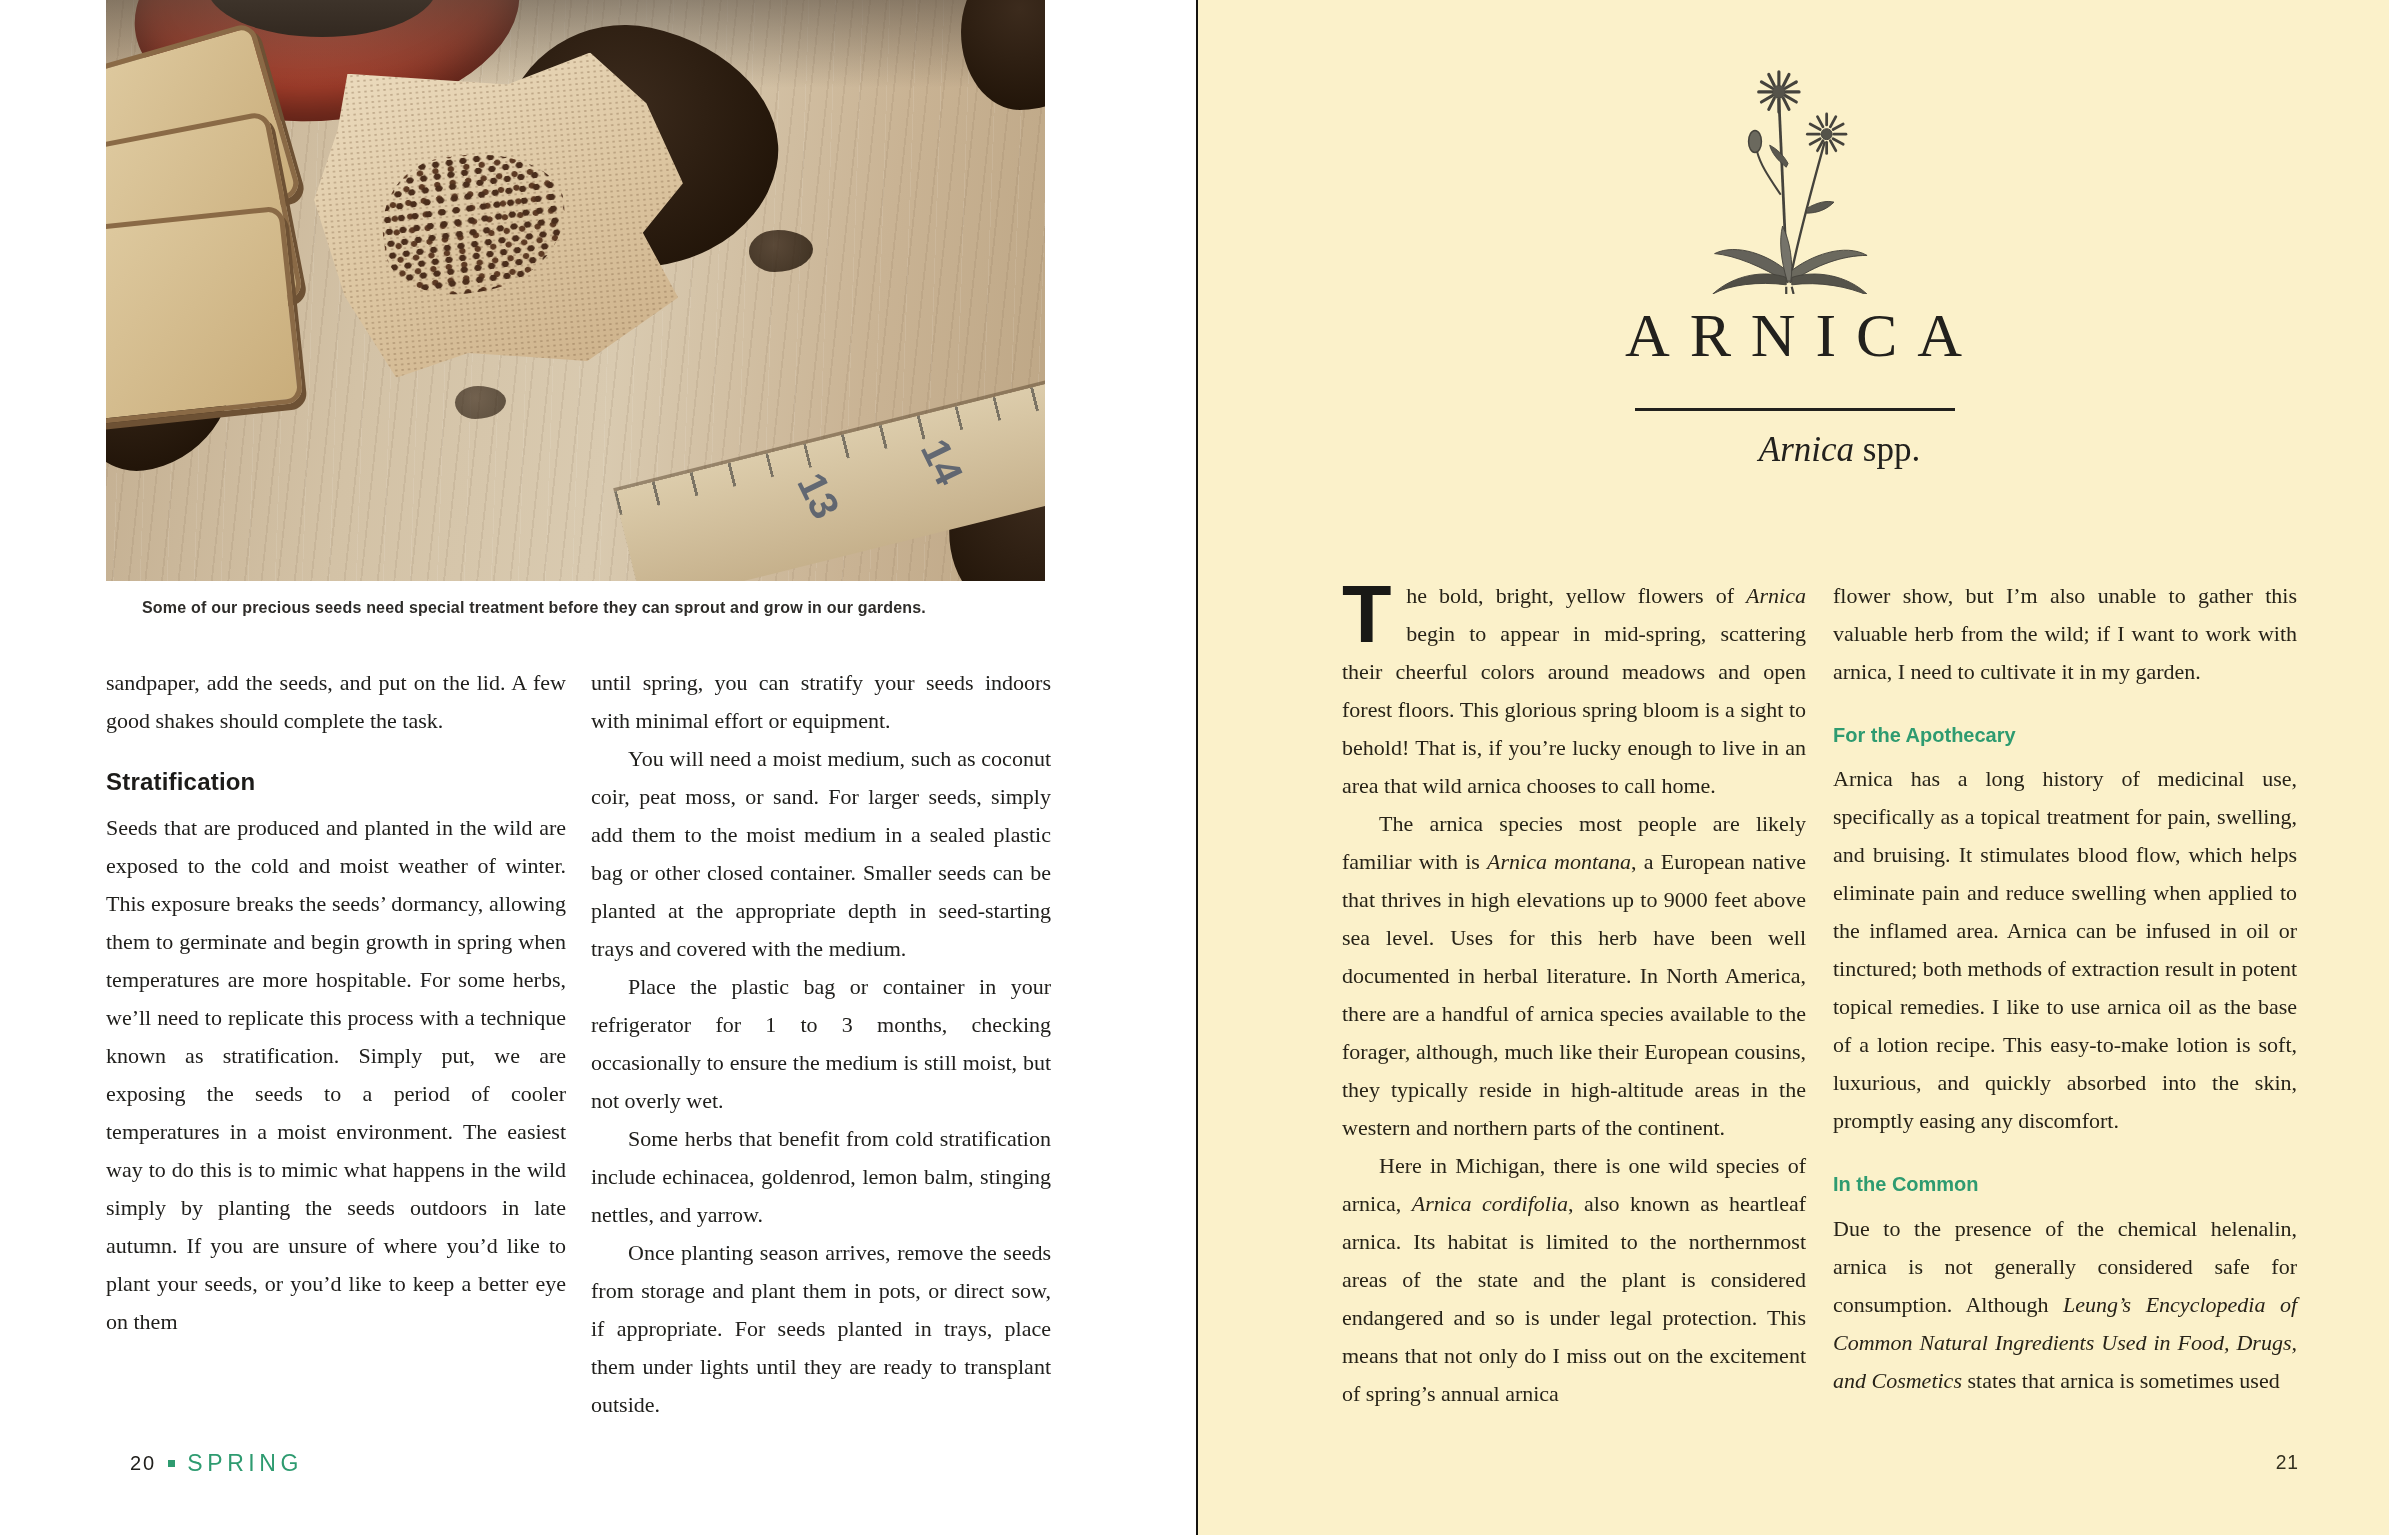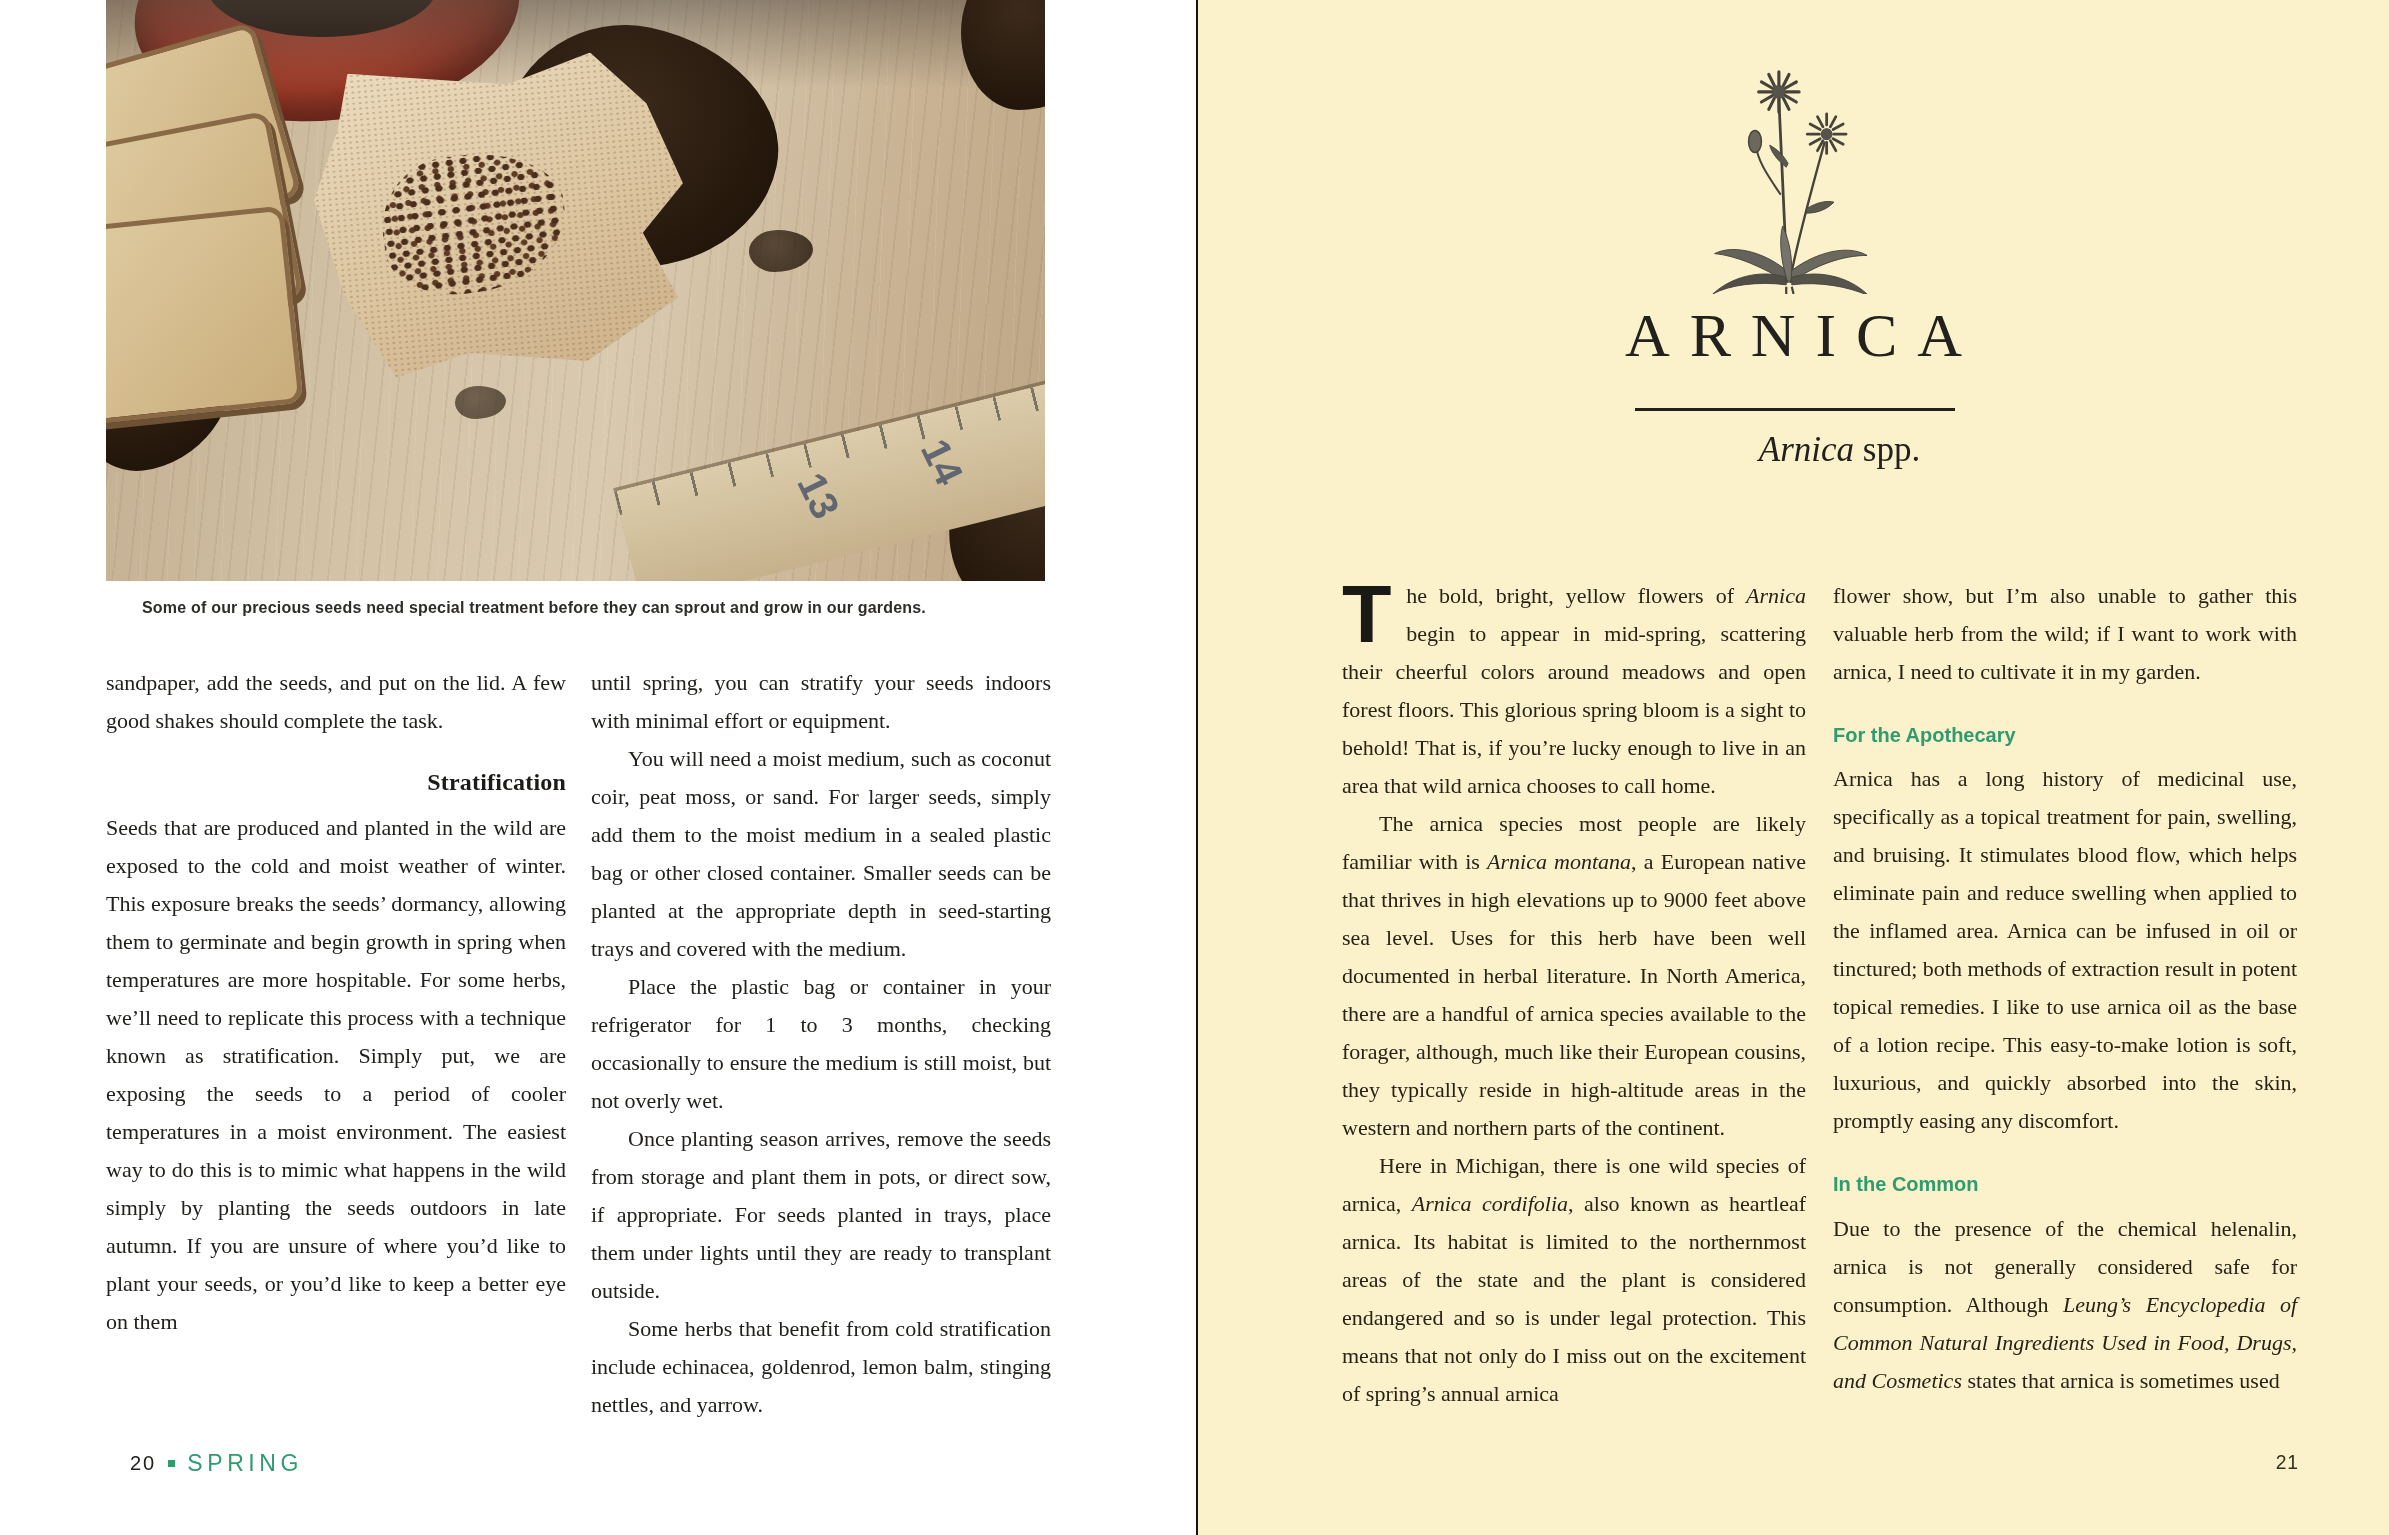--- a/index.html
+++ b/index.html
@@ -58,22 +58,22 @@
       font-family:"Liberation Sans",sans-serif;font-size:16px;font-weight:700;
       color:#2e2c29;letter-spacing:0.2px;margin-left:36px;}
 
   
   .col{position:absolute;width:460px;font-size:22px;line-height:38px;color:#21201d;
        text-align:justify;hyphens:auto;-webkit-hyphens:auto;}
   .col p{margin:0;}
   .col p.ind{text-indent:37px;}
   .lp1{left:106px;top:664px;}
   .lp2{left:591px;top:664px;}
-  .strat-h{font-family:Liberation Serif, serif;font-weight:700;font-size:24px;
-      color:#1c1b19;margin:23px 0 8.3px;text-align:right;letter-spacing:0.2px;}
+  .strat-h{font-family:Liberation Sans, sans-serif;font-weight:700;font-size:24px;
+      color:#1c1b19;margin:23px 0 8.3px;text-align:left;letter-spacing:0.2px;}
 
   .rp-col{color:#272318;width:464px;}
   .rp1{left:1342px;top:577px;}
   .rp2{left:1833px;top:577px;}
   .green-h{font-family:"Liberation Sans",sans-serif;font-weight:600;font-size:20px;
       color:#2e9b70;margin:25px 0 6.4px;text-align:left;}
   .dropcap::first-letter{font-family:"Liberation Sans",sans-serif;font-weight:700;
       font-size:81px;line-height:61px;float:left;padding:7.4px 14.7px 0 0;color:#191916;}
 
   
@@ -132,22 +132,22 @@
   <div class="col lp1">
     <p>sandpaper, add the seeds, and put on the lid. A few good shakes should complete the task.</p>
     <h3 class="strat-h">Stratification</h3>
     <p>Seeds that are produced and planted in the wild are exposed to the cold and moist weather of winter. This exposure breaks the seeds’ dormancy, allowing them to germinate and begin growth in spring when temperatures are more hospitable. For some herbs, we’ll need to replicate this process with a technique known as stratification. Simply put, we are exposing the seeds to a period of cooler temperatures in a moist environment. The easiest way to do this is to mimic what happens in the wild simply by planting the seeds outdoors in late autumn. If you are unsure of where you’d like to plant your seeds, or you’d like to keep a better eye on them</p>
   </div>
 
   <div class="col lp2">
     <p>until spring, you can stratify your seeds indoors with minimal effort or equipment.</p>
     <p class="ind">You will need a moist medium, such as coconut coir, peat moss, or sand. For larger seeds, simply add them to the moist medium in a sealed plastic bag or other closed container. Smaller seeds can be planted at the appropriate depth in seed-starting trays and covered with the medium.</p>
     <p class="ind">Place the plastic bag or container in your refrigerator for 1 to 3 months, checking occasionally to ensure the medium is still moist, but not overly wet.</p>
+    <p class="ind">Some herbs that benefit from cold stratification include echinacea, goldenrod, lemon balm, stinging nettles, and yarrow.</p>
     <p class="ind">Once planting season arrives, remove the seeds from storage and plant them in pots, or direct sow, if appropriate. For seeds planted in trays, place them under lights until they are ready to transplant outside.</p>
-    <p class="ind">Some herbs that benefit from cold stratification include echinacea, goldenrod, lemon balm, stinging nettles, and yarrow.</p>
   </div>
 
   <div class="footer-left">
     <span class="pg-num">20</span>
     <span class="sq"></span>
     <span class="season">SPRING</span>
   </div>
 </div>
 
 <div class="spine"></div>

